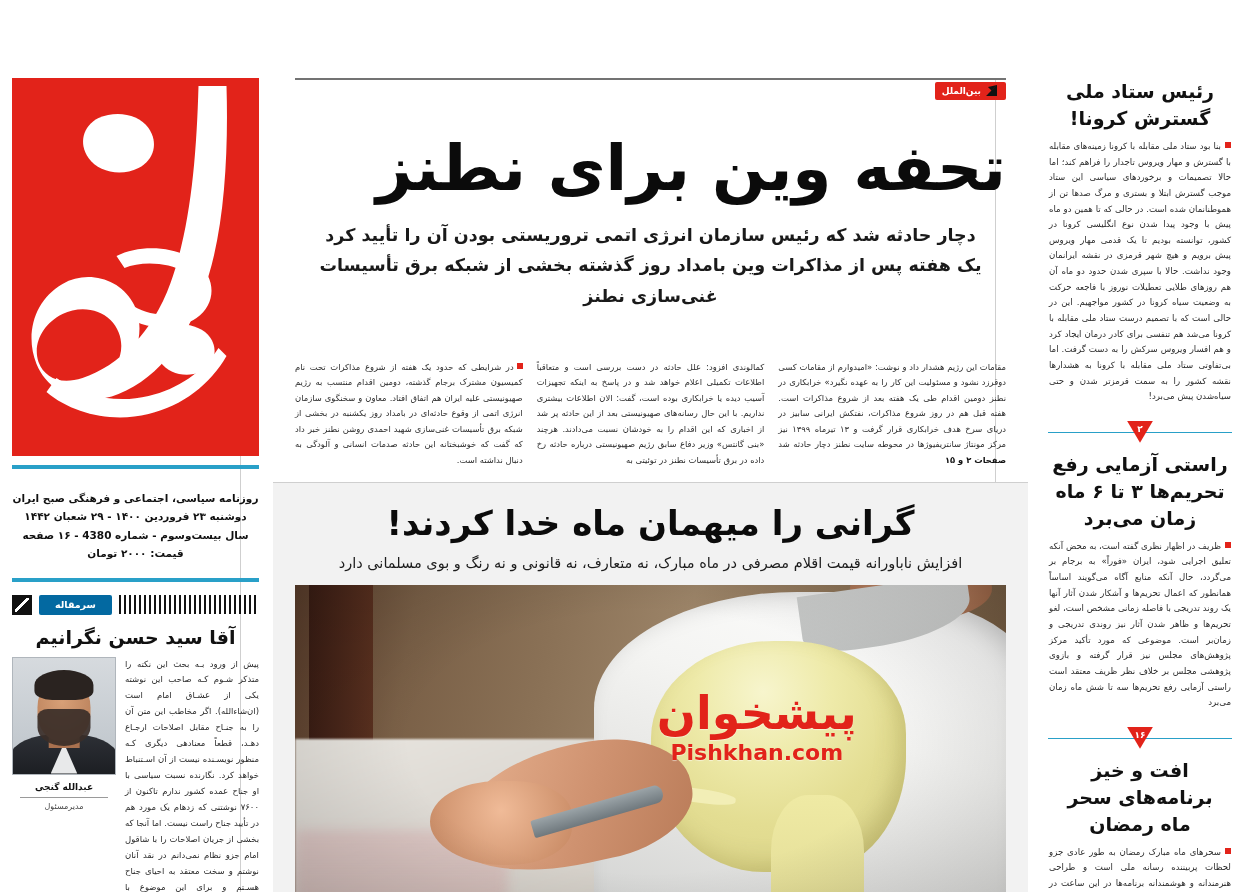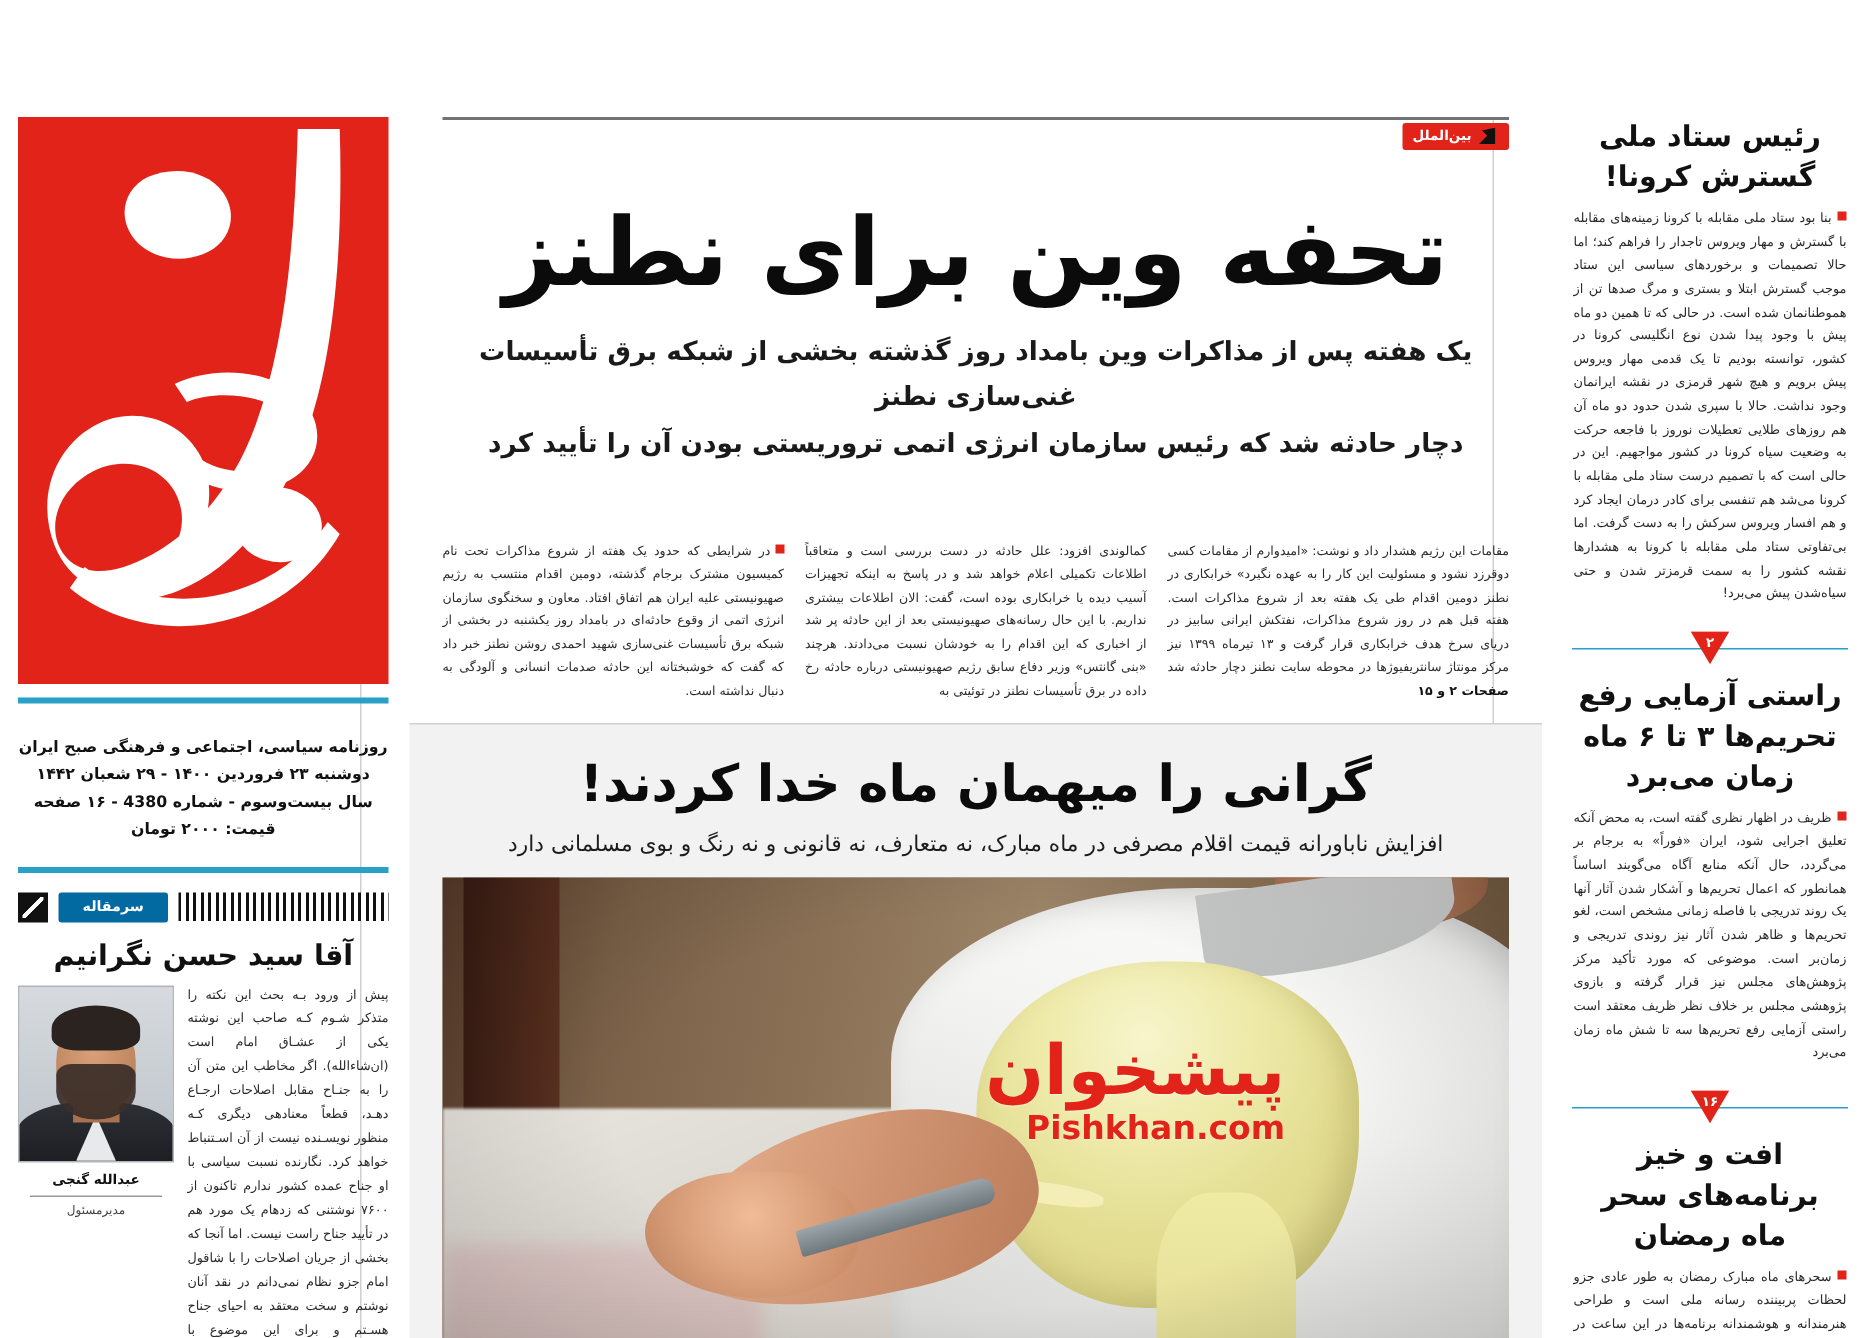--- a/index.html
+++ b/index.html
@@ -135,21 +135,20 @@
   }
   .badge-arrow {
     width: 11px; height: 11px;
     background: #111;
     clip-path: polygon(100% 0, 100% 100%, 0 100%, 100% 0, 18% 18%, 82% 82%, 18% 82%);
   }
 
   .main-headline {
     font-size: 63px;
     font-weight: bold;
-    text-align: center;
     line-height: 1.18;
     color: #0b0b0b;
     padding: 22px 0 4px 0;
     letter-spacing: -1px;
   }
 
   .main-deck {
     font-size: 17.5px;
     font-weight: bold;
     text-align: center;
@@ -306,21 +305,21 @@
   }
   .ph-vignette {
     position: absolute; inset: 0;
     background: radial-gradient(ellipse at 50% 45%, rgba(0,0,0,0) 48%, rgba(0,0,0,0.20) 100%);
   }
 
   .watermark {
     position: absolute;
     right: 21%;
     top: 30%;
-    text-align: right;
+    text-align: center;
     color: #e2231a;
     z-index: 9;
     line-height: 1;
   }
   .wm-fa {
     font-size: 46px;
     font-weight: bold;
     letter-spacing: 1px;
     text-shadow: 0 1px 1px rgba(255,255,255,0.5);
   }
@@ -567,22 +566,22 @@
     <div class="topbar">
       <div class="section-badge">
         <span>بین‌الملل</span>
         <span class="badge-arrow"></span>
       </div>
     </div>
 
     <h1 class="main-headline">تحفه وین برای نطنز</h1>
 
     <div class="main-deck">
+      <div>دچار حادثه شد که رئیس سازمان انرژی اتمی تروریستی بودن آن را تأیید کرد</div>
       <div>یک هفته پس از مذاکرات وین بامداد روز گذشته بخشی از شبکه برق تأسیسات غنی‌سازی نطنز</div>
-      <div>دچار حادثه شد که رئیس سازمان انرژی اتمی تروریستی بودن آن را تأیید کرد</div>
     </div>
 
     <div class="lead-cols">
       <div class="lead-col"><span>مقامات این رژیم هشدار داد و نوشت: «امیدوارم از مقامات کسی دوقرزد نشود و مسئولیت این کار را به عهده نگیرد» خرابکاری در نطنز دومین اقدام طی یک هفته بعد از شروع مذاکرات است. هفته قبل هم در روز شروع مذاکرات، نفتکش ایرانی سابیز در دریای سرخ هدف خرابکاری قرار گرفت و ۱۳ تیرماه ۱۳۹۹ نیز مرکز مونتاژ سانتریفیوژها در محوطه سایت نطنز دچار حادثه شد</span> <span class="pages-ref">صفحات ۲ و ۱۵</span></div>
       <div class="lead-col">کمالوندی افزود: علل حادثه در دست بررسی است و متعاقباً اطلاعات تکمیلی اعلام خواهد شد و در پاسخ به اینکه تجهیزات آسیب دیده یا خرابکاری بوده است، گفت: الان اطلاعات بیشتری نداریم. با این حال رسانه‌های صهیونیستی بعد از این حادثه پر شد از اخباری که این اقدام را به خودشان نسبت می‌دادند. هرچند «بنی گانتس» وزیر دفاع سابق رژیم صهیونیستی درباره حادثه رخ داده در برق تأسیسات نطنز در توئیتی به</div>
       <div class="lead-col"><span class="red-square"></span><span>در شرایطی که حدود یک هفته از شروع مذاکرات تحت نام کمیسیون مشترک برجام گذشته، دومین اقدام منتسب به رژیم صهیونیستی علیه ایران هم اتفاق افتاد. معاون و سخنگوی سازمان انرژی اتمی از وقوع حادثه‌ای در بامداد روز یکشنبه در بخشی از شبکه برق تأسیسات غنی‌سازی شهید احمدی روشن نطنز خبر داد که گفت که خوشبختانه این حادثه صدمات انسانی و آلودگی به دنبال نداشته است.</span></div>
     </div>
 
     <section class="sec-block">
       <h2 class="sec-headline">گرانی را میهمان ماه خدا کردند!</h2>

